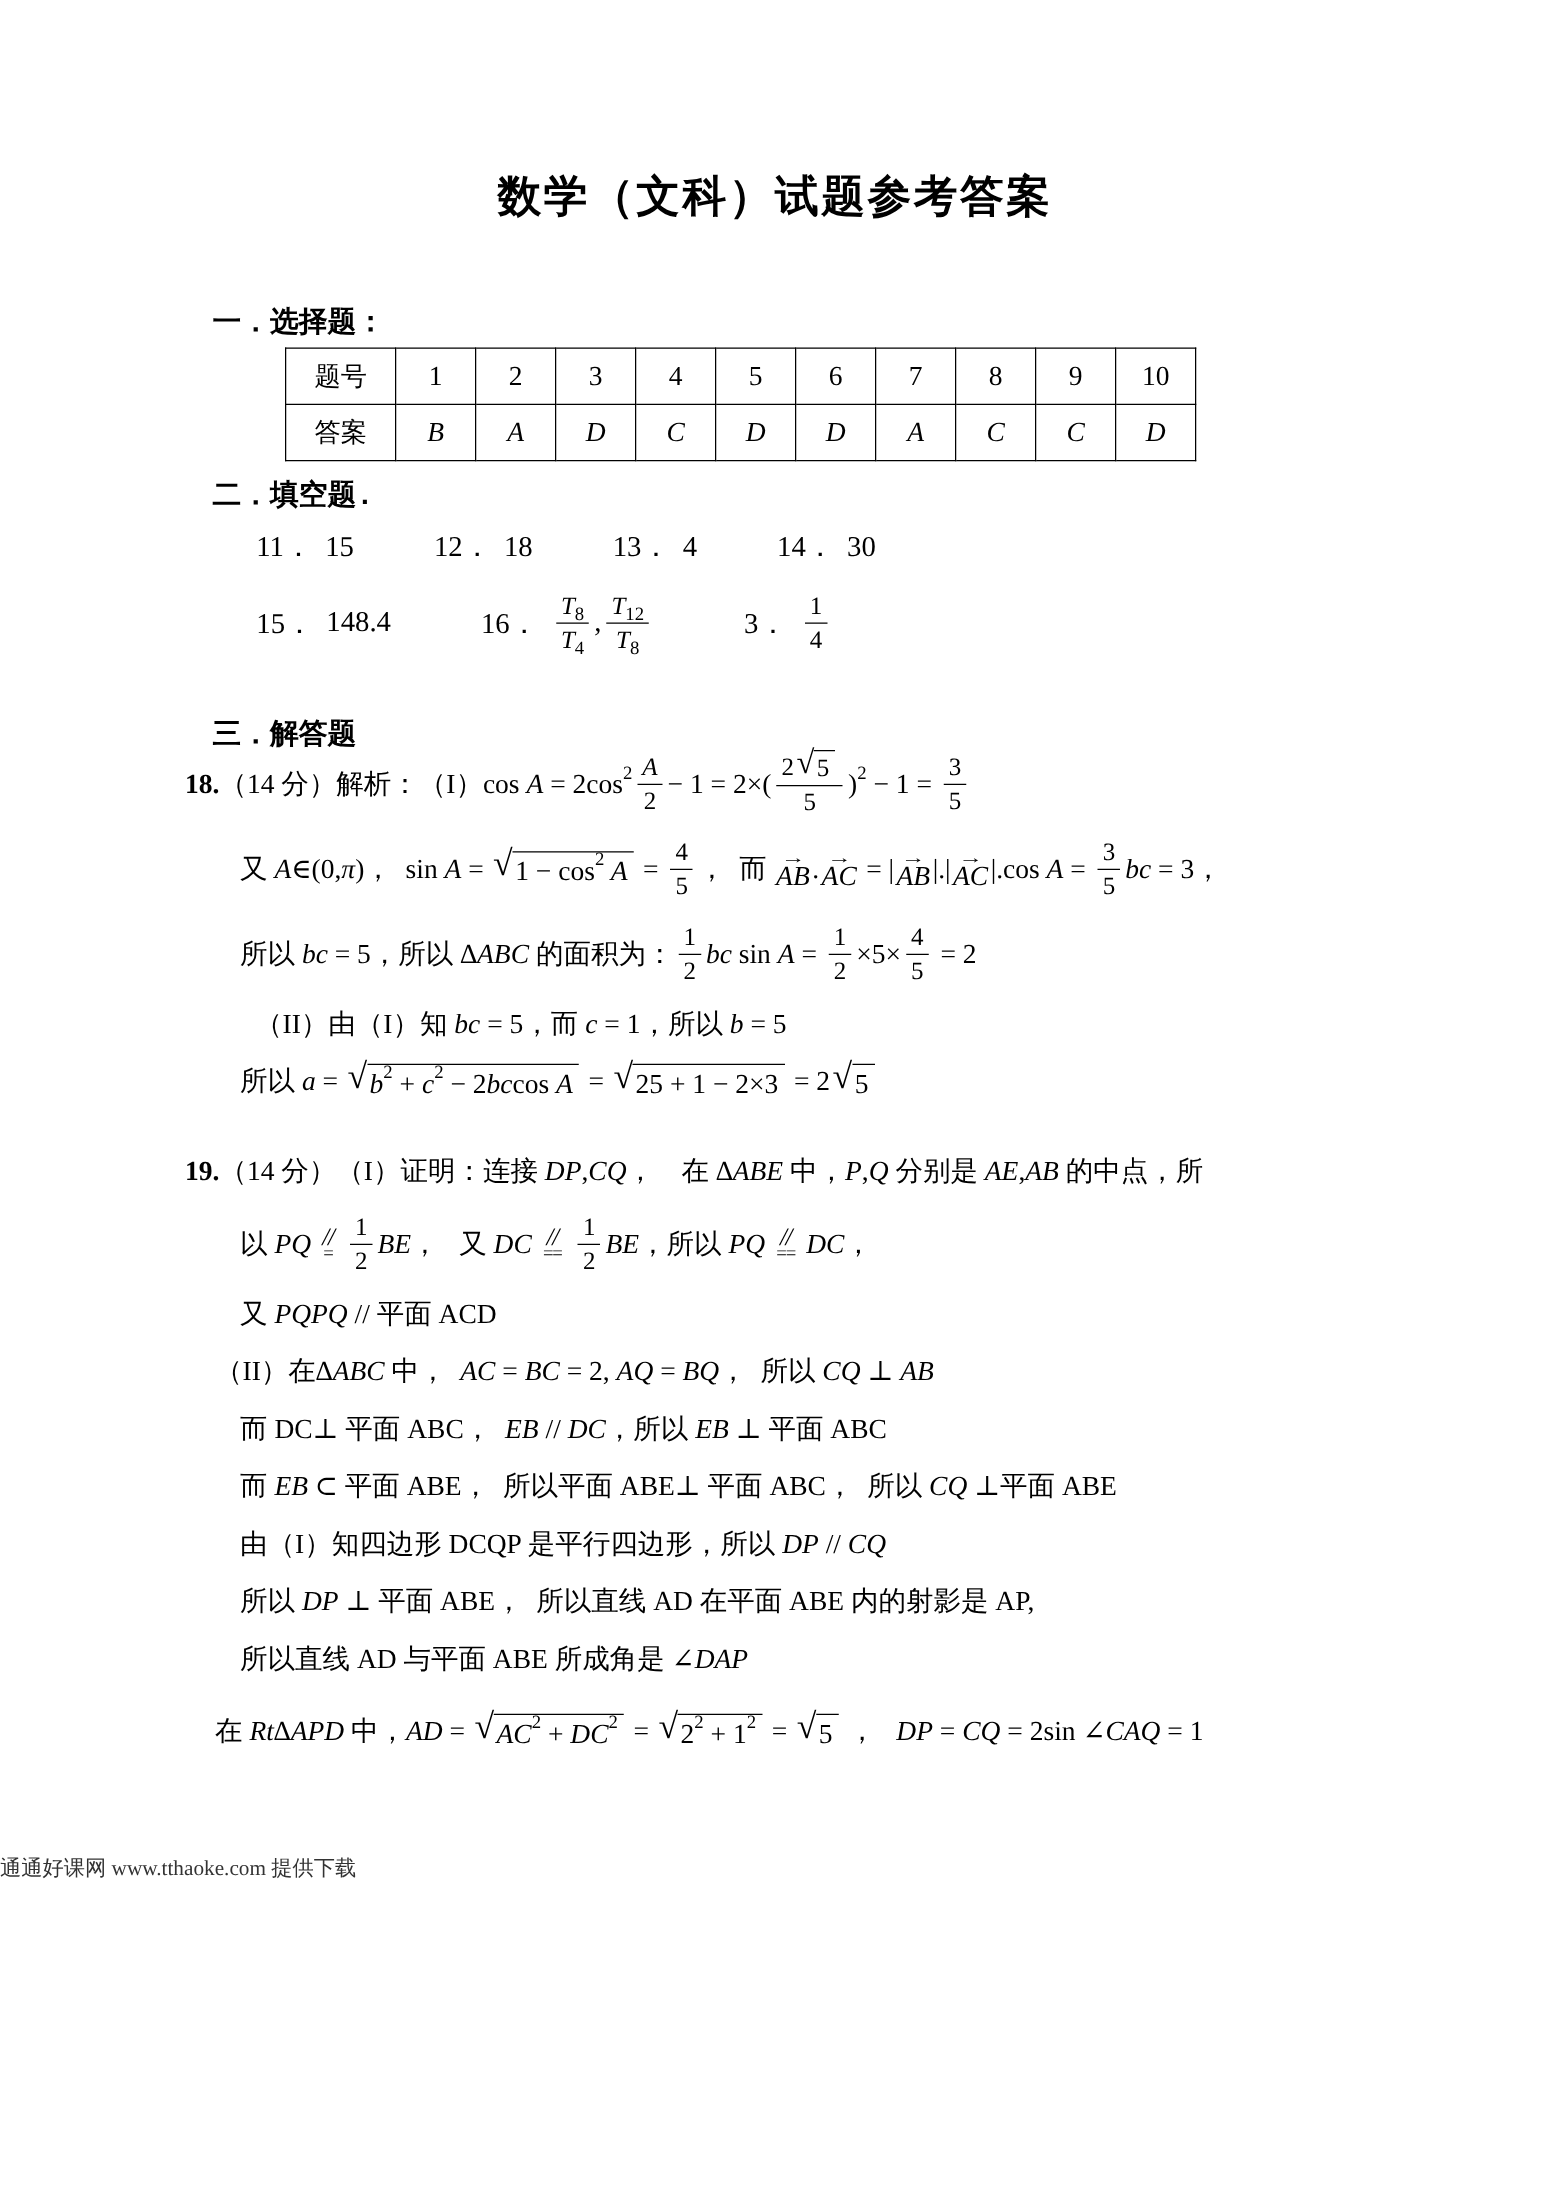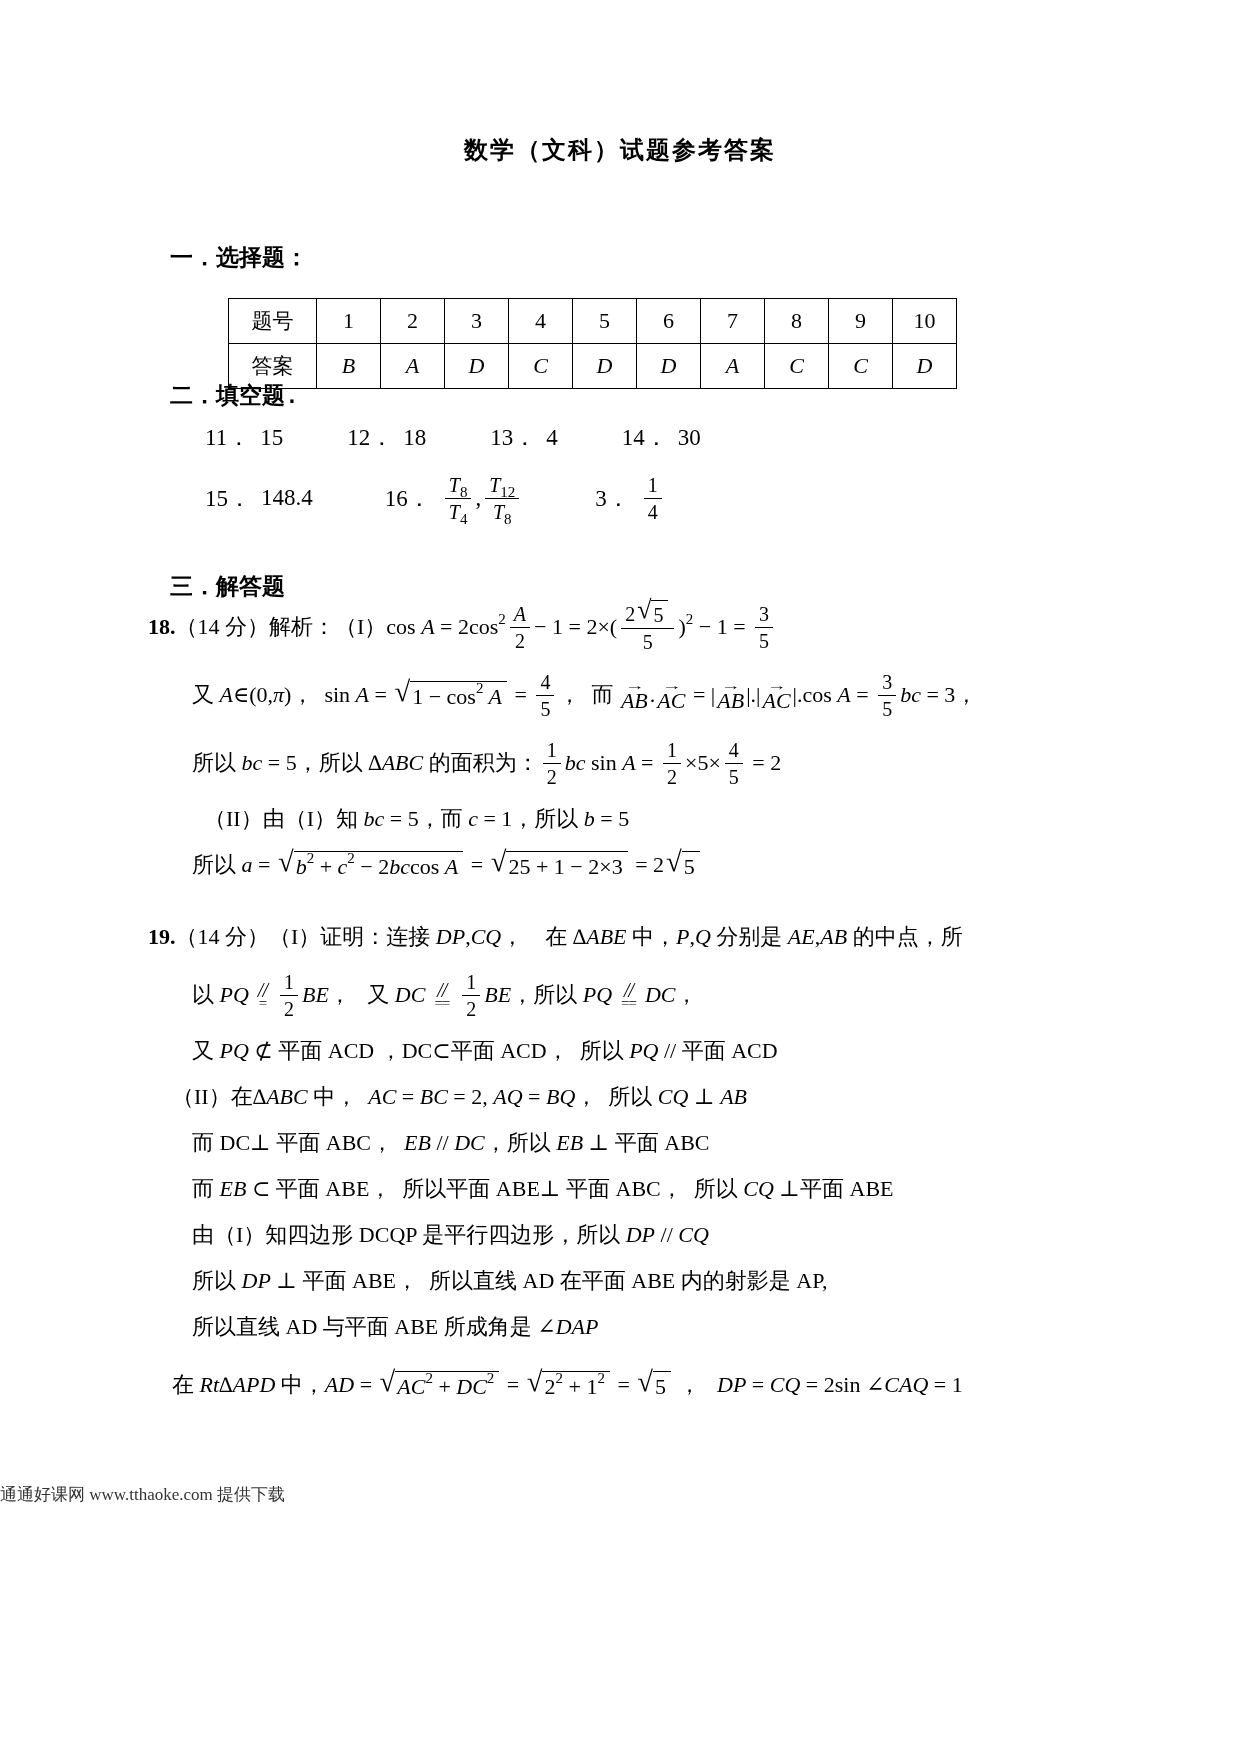--- a/index.html
+++ b/index.html
@@ -6,34 +6,34 @@
   html,body { background:#ffffff; }
   body {
     width:1240px; height:1754px; position:relative;
     font-family:"Liberation Serif","DejaVu Serif","DejaVu Sans",serif;
     color:#000;
   }
   .page { position:absolute; inset:0; background:#fff; overflow:hidden; }
 
   .title {
     position:absolute; top:134px; left:0; width:100%;
-    text-align:center; font-size:24px; font-weight:bold; letter-spacing:2px;
+    text-align:center; font-size:35px; font-weight:bold; letter-spacing:2px;
     font-family:"Liberation Sans","DejaVu Sans",sans-serif;
   }
   .heading {
     position:absolute; left:170px;
     font-size:23px; font-weight:bold;
     font-family:"Liberation Sans","DejaVu Sans",sans-serif;
   }
   .h-sec1 { top:242px; }
   .h-sec2 { top:380px;font-family:Liberation Mono, monospace; }
   .h-sec3 { top:571px; }
 
   table.answers-table {
-    position:absolute; top:298px; left:228px;
+    position:absolute; top:278px; left:228px;
     border-collapse:collapse; font-size:22px;
   }
   table.answers-table td {
     border:1.6px solid #000; width:64px; height:45px;
     text-align:center; vertical-align:middle; padding:0;
   }
   table.answers-table td.lab { width:88px; font-size:21px; }
   table.answers-table tr.ans-row td:not(.lab) { font-style:italic; }
 
   .fill-row { position:absolute; left:205px; display:flex; align-items:center; font-size:23px; }
@@ -314,21 +314,20 @@
         <span class="mit">BE</span>
         <span class="mtxt">，所以 </span>
         <span class="mit">PQ</span>
         <span class="mpareq"><span class="mptop">//</span><span class="mpbot">==</span></span>
         <span class="mit">DC</span>
         <span class="mtxt">，</span>
       </div>
     <div class="mline indent">
         <span class="mtxt">又 </span>
         <span class="mit">PQ</span>
-        <span class="mtxt"> ⊄ 平面 ACD ，DC⊂平面 ACD，  所以 </span>
         <span class="mit">PQ</span>
         <span class="mtxt"> // 平面 ACD</span>
       </div>
     <div class="mline indent1">
         <span class="mtxt">（II）在∆</span>
         <span class="mit">ABC</span>
         <span class="mtxt"> 中，  </span>
         <span class="mit">AC</span>
         <span class="mtxt"> = </span>
         <span class="mit">BC</span>

